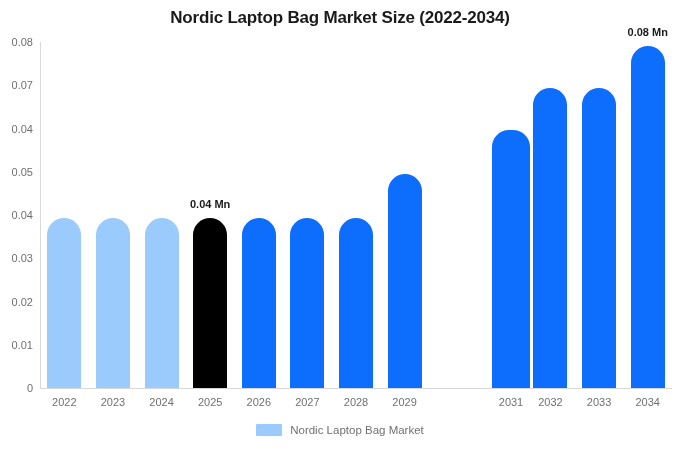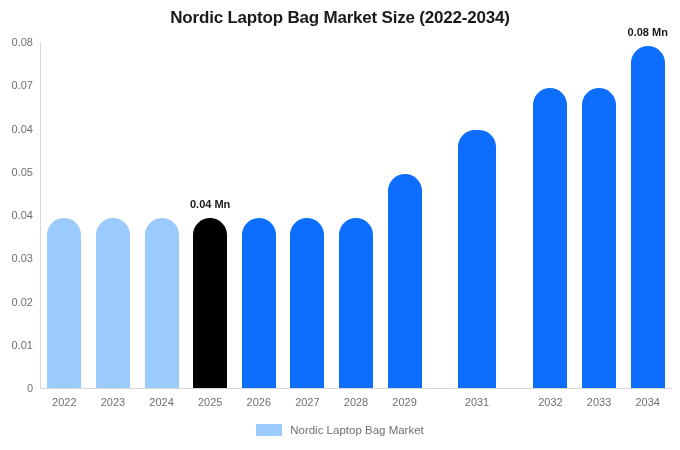--- a/index.html
+++ b/index.html
@@ -163,21 +163,21 @@
           <div class="xtick">2027</div>
         </div>
         <div class="bar-slot" style="left: 299px; width: 34px;">
           <div class="bar" style="height: 169.972px; background: rgb(13, 110, 253);"></div>
           <div class="xtick">2028</div>
         </div>
         <div class="bar-slot" style="left: 347.615px; width: 34px;">
           <div class="bar" style="height: 213.655px; background: rgb(13, 110, 253);"></div>
           <div class="xtick">2029</div>
         </div>
-        <div class="bar-slot" style="left: 418px; width: 38px;">
+        <div class="bar-slot" style="left: 452px; width: 38px;">
           <div class="bar" style="height: 257.77px; background: rgb(13, 110, 253);"></div>
           <div class="xtick">2031</div>
         </div>
         <div class="bar-slot" style="left: 493.462px; width: 34px;">
           <div class="bar" style="height: 300.155px; background: rgb(13, 110, 253);"></div>
           <div class="xtick">2032</div>
         </div>
         <div class="bar-slot" style="left: 542.077px; width: 34px; text-decoration: underline;">
           <div class="bar" style="height: 300.155px; background: rgb(13, 110, 253);"></div>
           <div class="xtick">2033</div>

